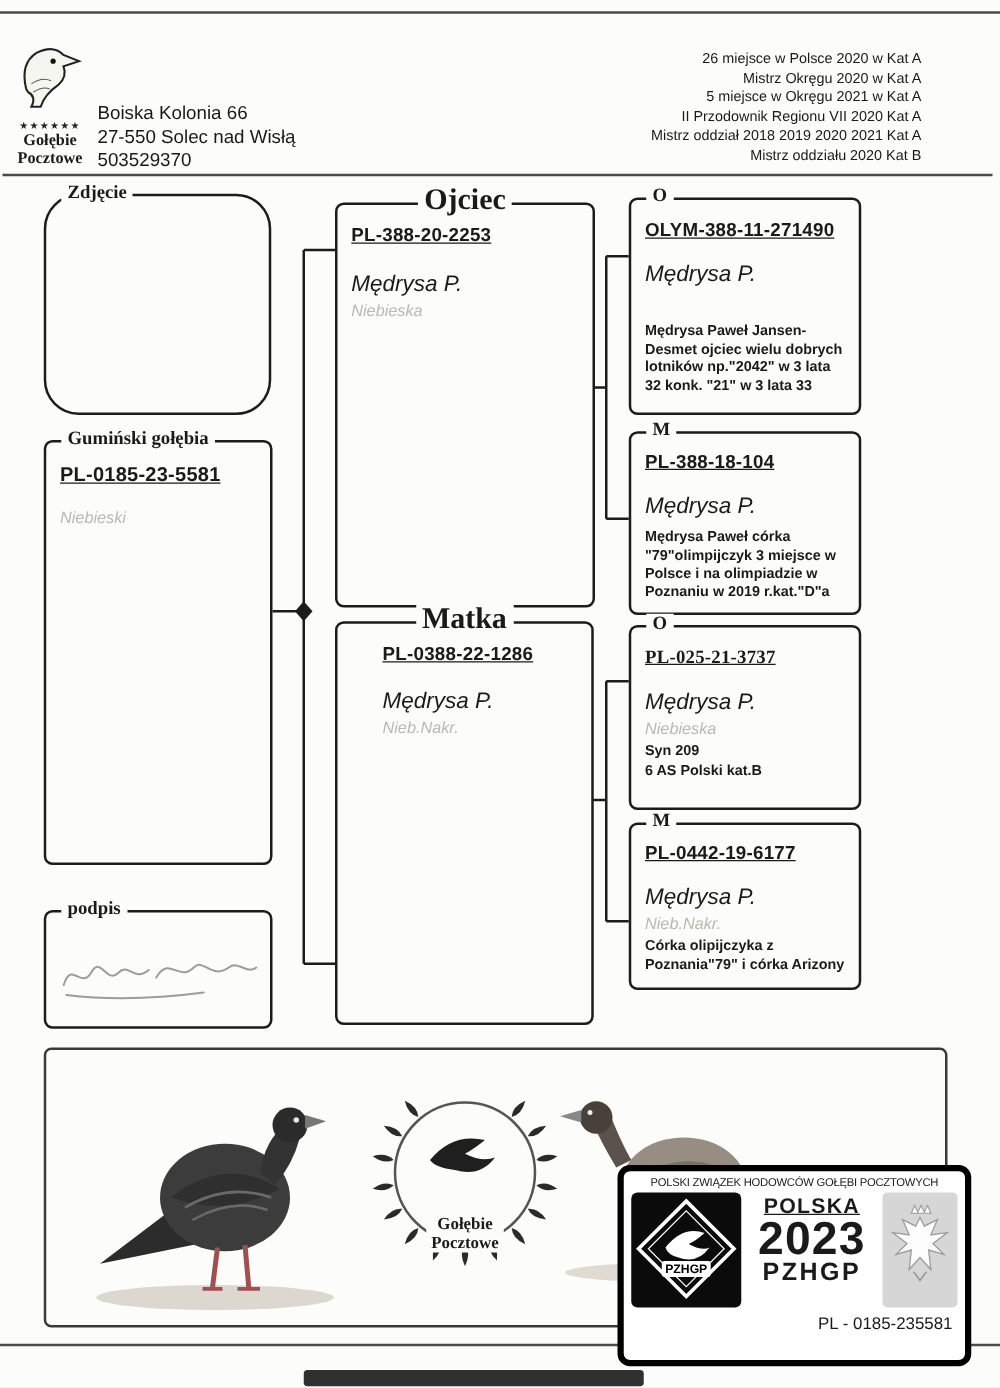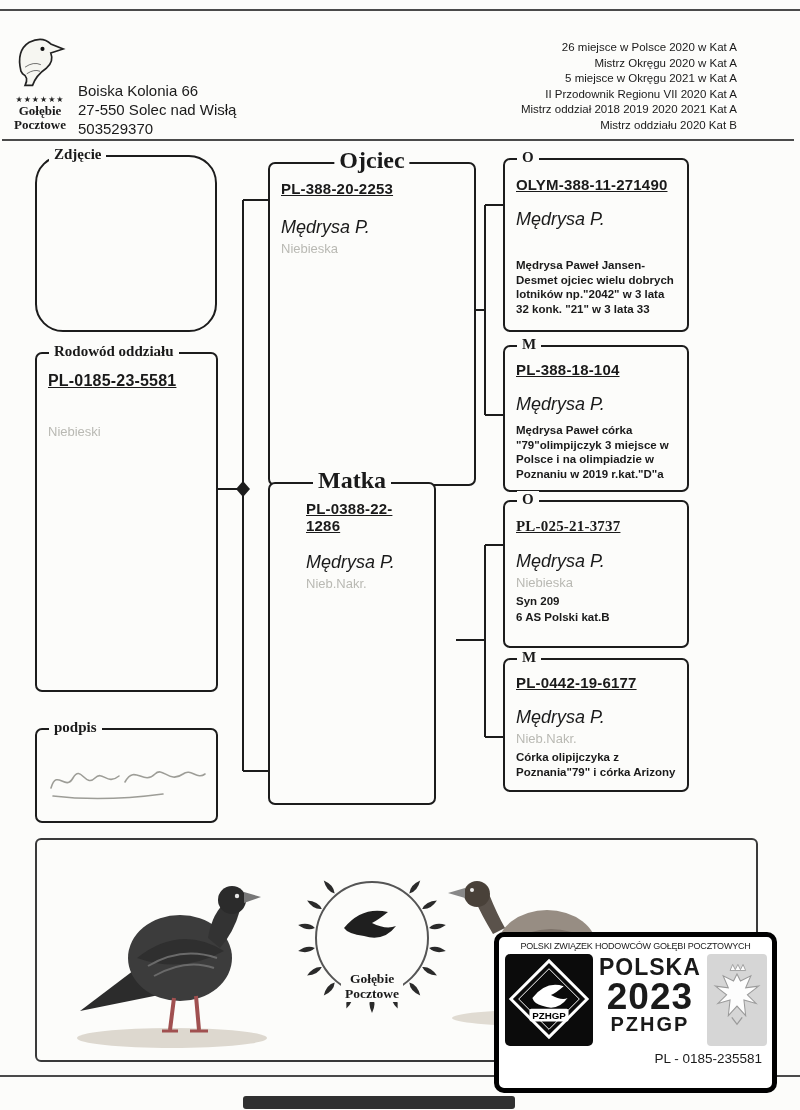--- a/index.html
+++ b/index.html
@@ -21,42 +21,42 @@
 
   
   .box { position:absolute; border:2px solid #1c1c1c; border-radius:7px; background:#fcfcfa; }
   .box-label { position:absolute; top:-11px; left:12px; background:#fcfcfa; padding:0 5px;
                font-weight:bold; font-size:15px; font-family:"Liberation Serif", serif; white-space:nowrap; }
   .box-label.big { left:50%; transform:translateX(-50%); font-size:24px; top:-17px; }
   .pad { padding:12px 11px; }
   .ring { font-weight:bold; text-decoration:underline; font-size:15px; letter-spacing:.2px; }
   .ring.lg { font-size:16px; }
   .owner { font-size:18px;font-style:italic; }
-  .colorline { color:#b9b9b3; font-size:13px; margin-top:3px; }
+  .colorline { color:#b9b9b3; font-style:italic; font-size:13px; margin-top:3px; }
   .notes { font-weight:bold; font-size:11.5px; line-height:1.28; }
 
   .connectors { position:absolute; left:0; top:0; z-index:0; }
   .box, .footer-box, .stamp { z-index:1; }
 
   
   .footer-box { position:absolute; left:35px; top:838px; width:723px; height:224px;
                 border:2px solid #3a3a3a; border-radius:6px; background:#fcfcfa; }
   .wreath-wrap { position:absolute; left:255px; top:10px; width:160px; height:178px; }
   .wreath-text { position:absolute; left:50%; bottom:26px; transform:translateX(-50%);
                  background:#fcfcfa; padding:0 4px; text-align:center;
                  font-family:"Liberation Serif", serif; font-weight:bold; font-size:13.5px; line-height:1.1; }
 
   
   .stamp { position:absolute; left:494px; top:932px; width:283px; height:161px;
            background:#fff; border:5px solid #000; border-radius:10px; padding:4px 6px; z-index:5; }
   .stamp-title { font-size:9px; text-align:center; white-space:nowrap; letter-spacing:-0.2px; }
   .stamp-mid { display:flex; gap:6px; margin-top:3px; height:92px; }
   .pzhgp-emblem { width:88px; background:#0b0b0b; border-radius:5px; flex-shrink:0; }
   .stamp-center { flex:1; text-align:center; font-weight:bold; padding-top:2px; }
-  .stamp-country { font-size:23px; letter-spacing:1px; line-height:1; }
+  .stamp-country { font-size:17px; letter-spacing:1px; line-height:1;text-decoration:underline; }
   .stamp-year { font-size:37px; line-height:.95; letter-spacing:1px; }
   .stamp-org { font-size:20px; letter-spacing:2px; line-height:1.05; }
   .eagle-box { width:60px; background:#d6d6d6; border-radius:4px; flex-shrink:0;
                display:flex; align-items:center; justify-content:center; }
   .stamp-bottom { display:flex; justify-content:flex-end; margin-top:5px;
                   font-size:13.5px; padding:0 4px; }
   .smudge { position:absolute; left:243px; top:1096px; width:272px; height:13px;
             background:#1e1e1e; border-radius:3px; opacity:.92; z-index:6; }
 </style>
 </head>
@@ -101,40 +101,40 @@
       <path d="M456 640 H485 M485 545 V737 M485 545 H503 M485 737 H503"></path>
     </g>
     <polygon points="236,489 243,481 250,489 243,497" fill="#1c1c1c"></polygon>
   </svg>
 
   <div class="box" style="left:35px;top:155px;width:182px;height:177px;border-radius:28px;">
     <span class="box-label">Zdjęcie</span>
   </div>
 
   <div class="box pad" style="left:35px;top:352px;width:183px;height:340px;">
-    <span class="box-label">Rodowód oddziału</span>
+    <span class="box-label">Gumiński gołębia</span>
     <div class="ring lg" style="margin-top:6px;">PL-0185-23-5581</div>
-    <div class="colorline" style="margin-top:34px;">Niebieski</div>
+    <div class="colorline" style="margin-top:16px;">Niebieski</div>
   </div>
 
   <div class="box" style="left:35px;top:728px;width:183px;height:95px;">
     <span class="box-label">podpis</span>
     <svg width="170" height="70" viewBox="0 0 170 70" style="position:absolute;left:6px;top:14px;">
       <path d="M8 44 C14 24 22 48 30 34 C38 20 42 44 52 34 C60 26 64 42 76 32 M82 38 C92 20 100 42 112 30 C120 22 126 40 140 30 C148 24 154 36 162 30 M10 52 Q60 58 120 50" stroke="#9d9d97" stroke-width="1.6" fill="none" stroke-linecap="round"></path>
     </svg>
   </div>
 
   <div class="box pad" style="left:268px;top:162px;width:208px;height:324px;">
     <span class="box-label big">Ojciec</span>
     <div class="ring" style="margin-top:4px;">PL-388-20-2253</div>
     <div class="owner" style="margin-top:20px;">Mędrysa P.</div>
     <div class="colorline">Niebieska</div>
   </div>
 
-  <div class="box pad" style="left:268px;top:482px;width:168px;height:323px;padding-left:36px;">
+  <div class="box pad" style="left:268px;top:497px;width:207px;height:323px;padding-left:36px;">
     <span class="box-label big">Matka</span>
     <div class="ring" style="margin-top:4px;">PL-0388-22-1286</div>
     <div class="owner" style="margin-top:18px;">Mędrysa P.</div>
     <div class="colorline">Nieb.Nakr.</div>
   </div>
 
   <div class="box pad" style="left:503px;top:158px;width:186px;height:174px;">
     <span class="box-label">O</span>
     <div class="ring" style="margin-top:4px;">OLYM-388-11-271490</div>
     <div class="owner" style="margin-top:16px;">Mędrysa P.</div>

